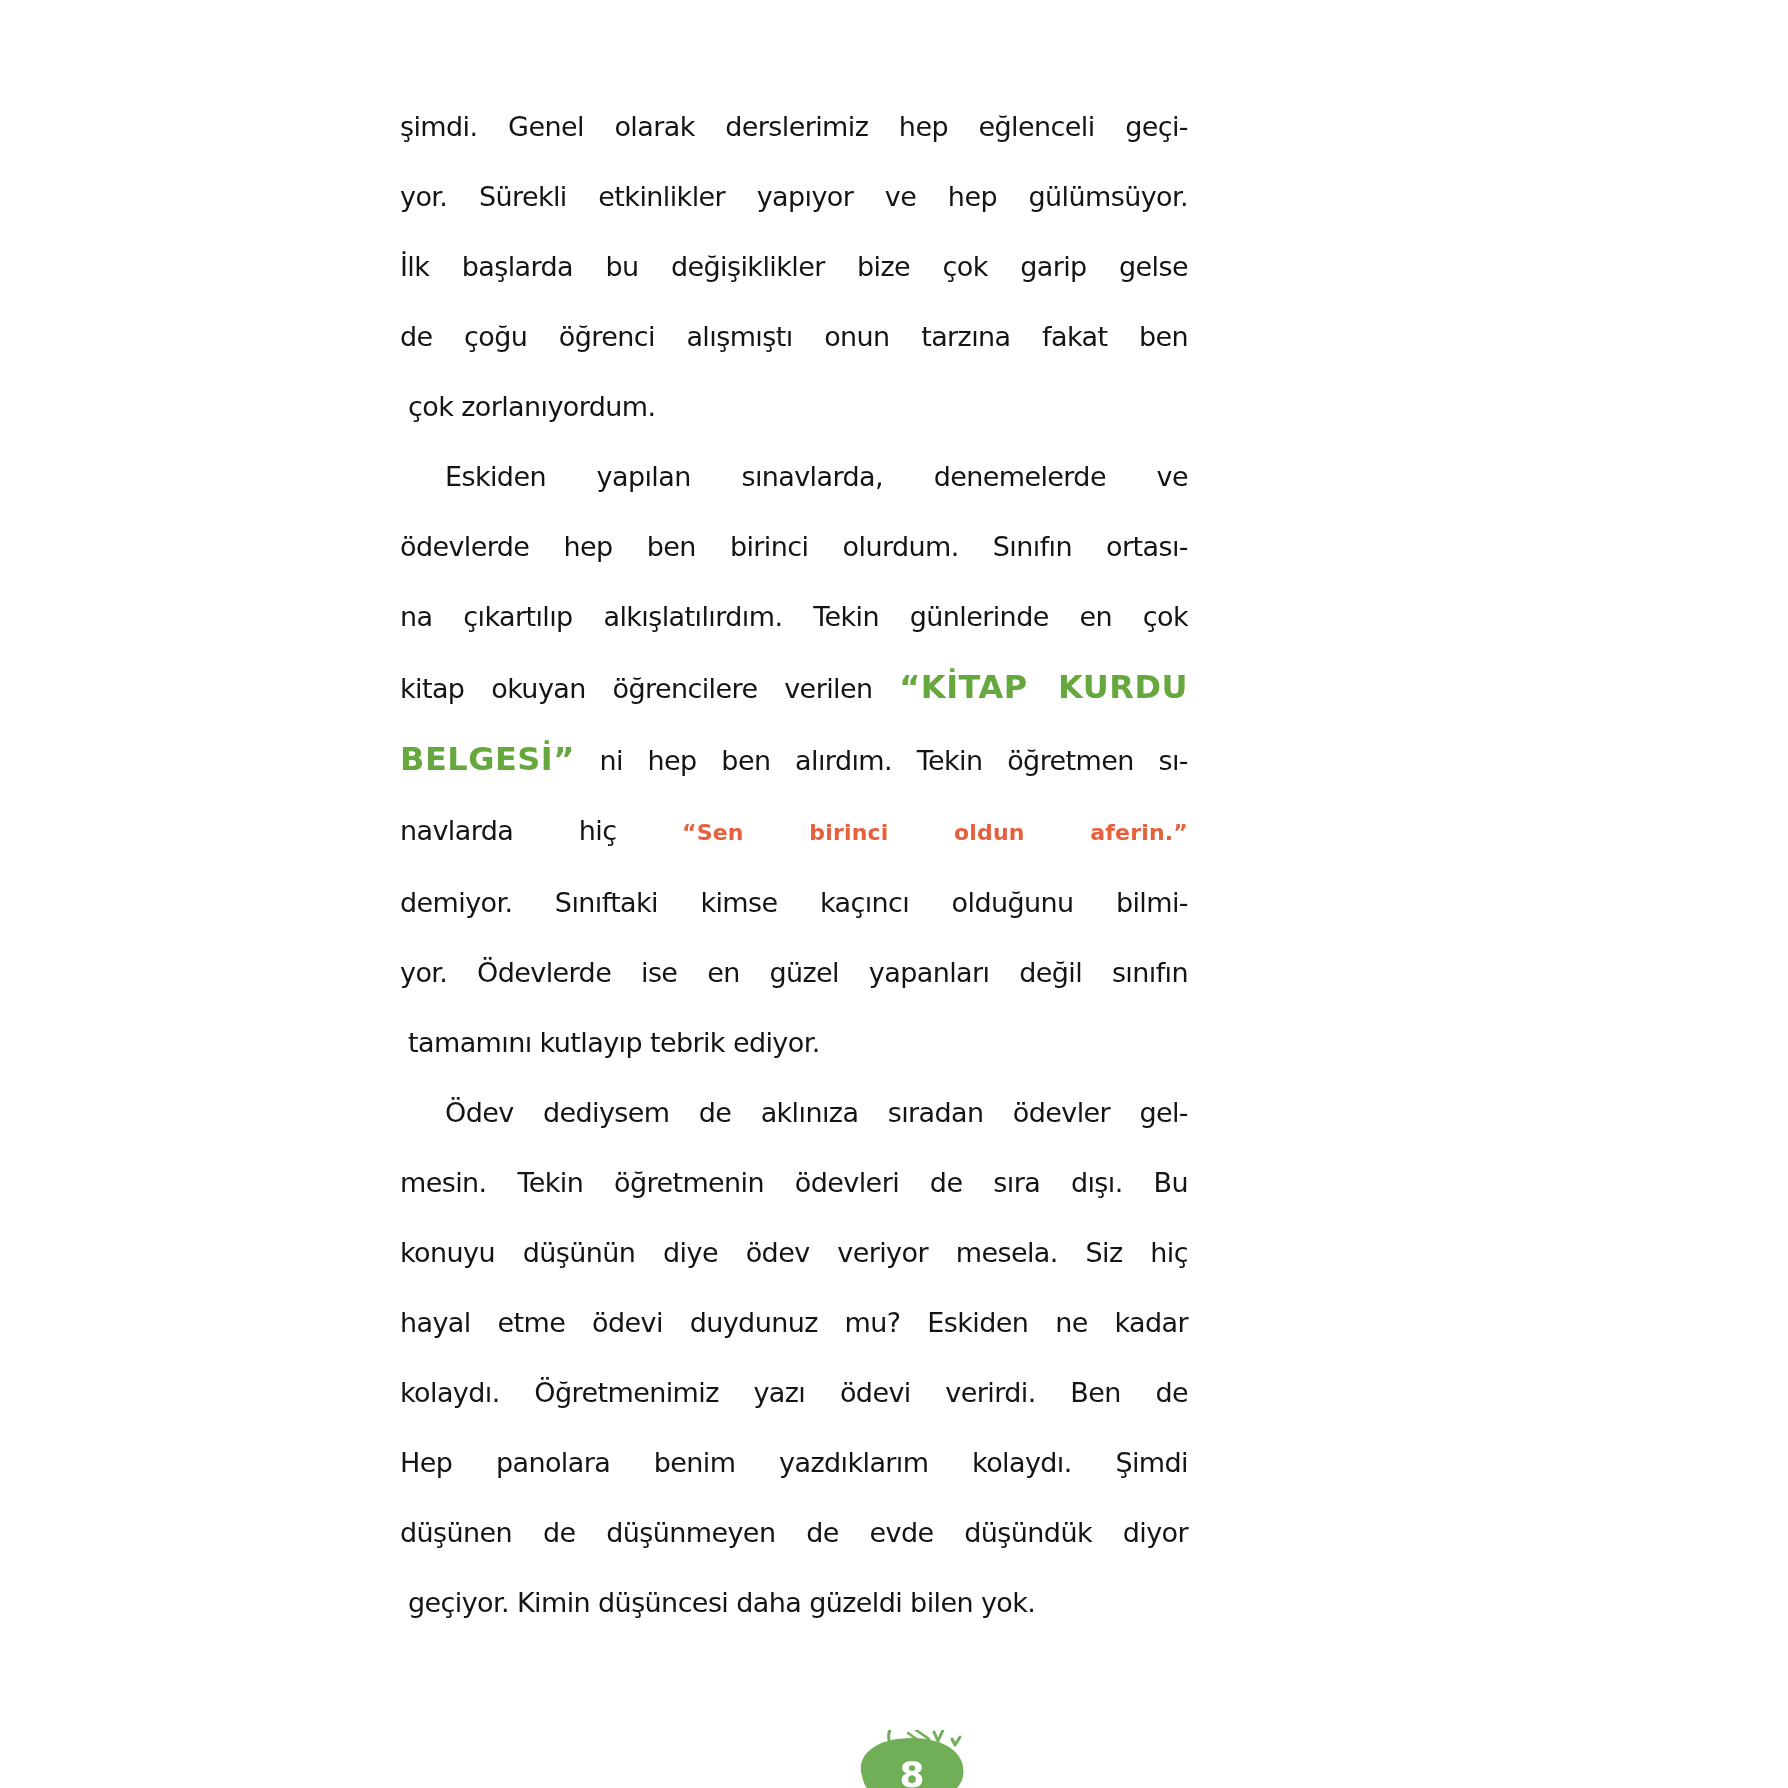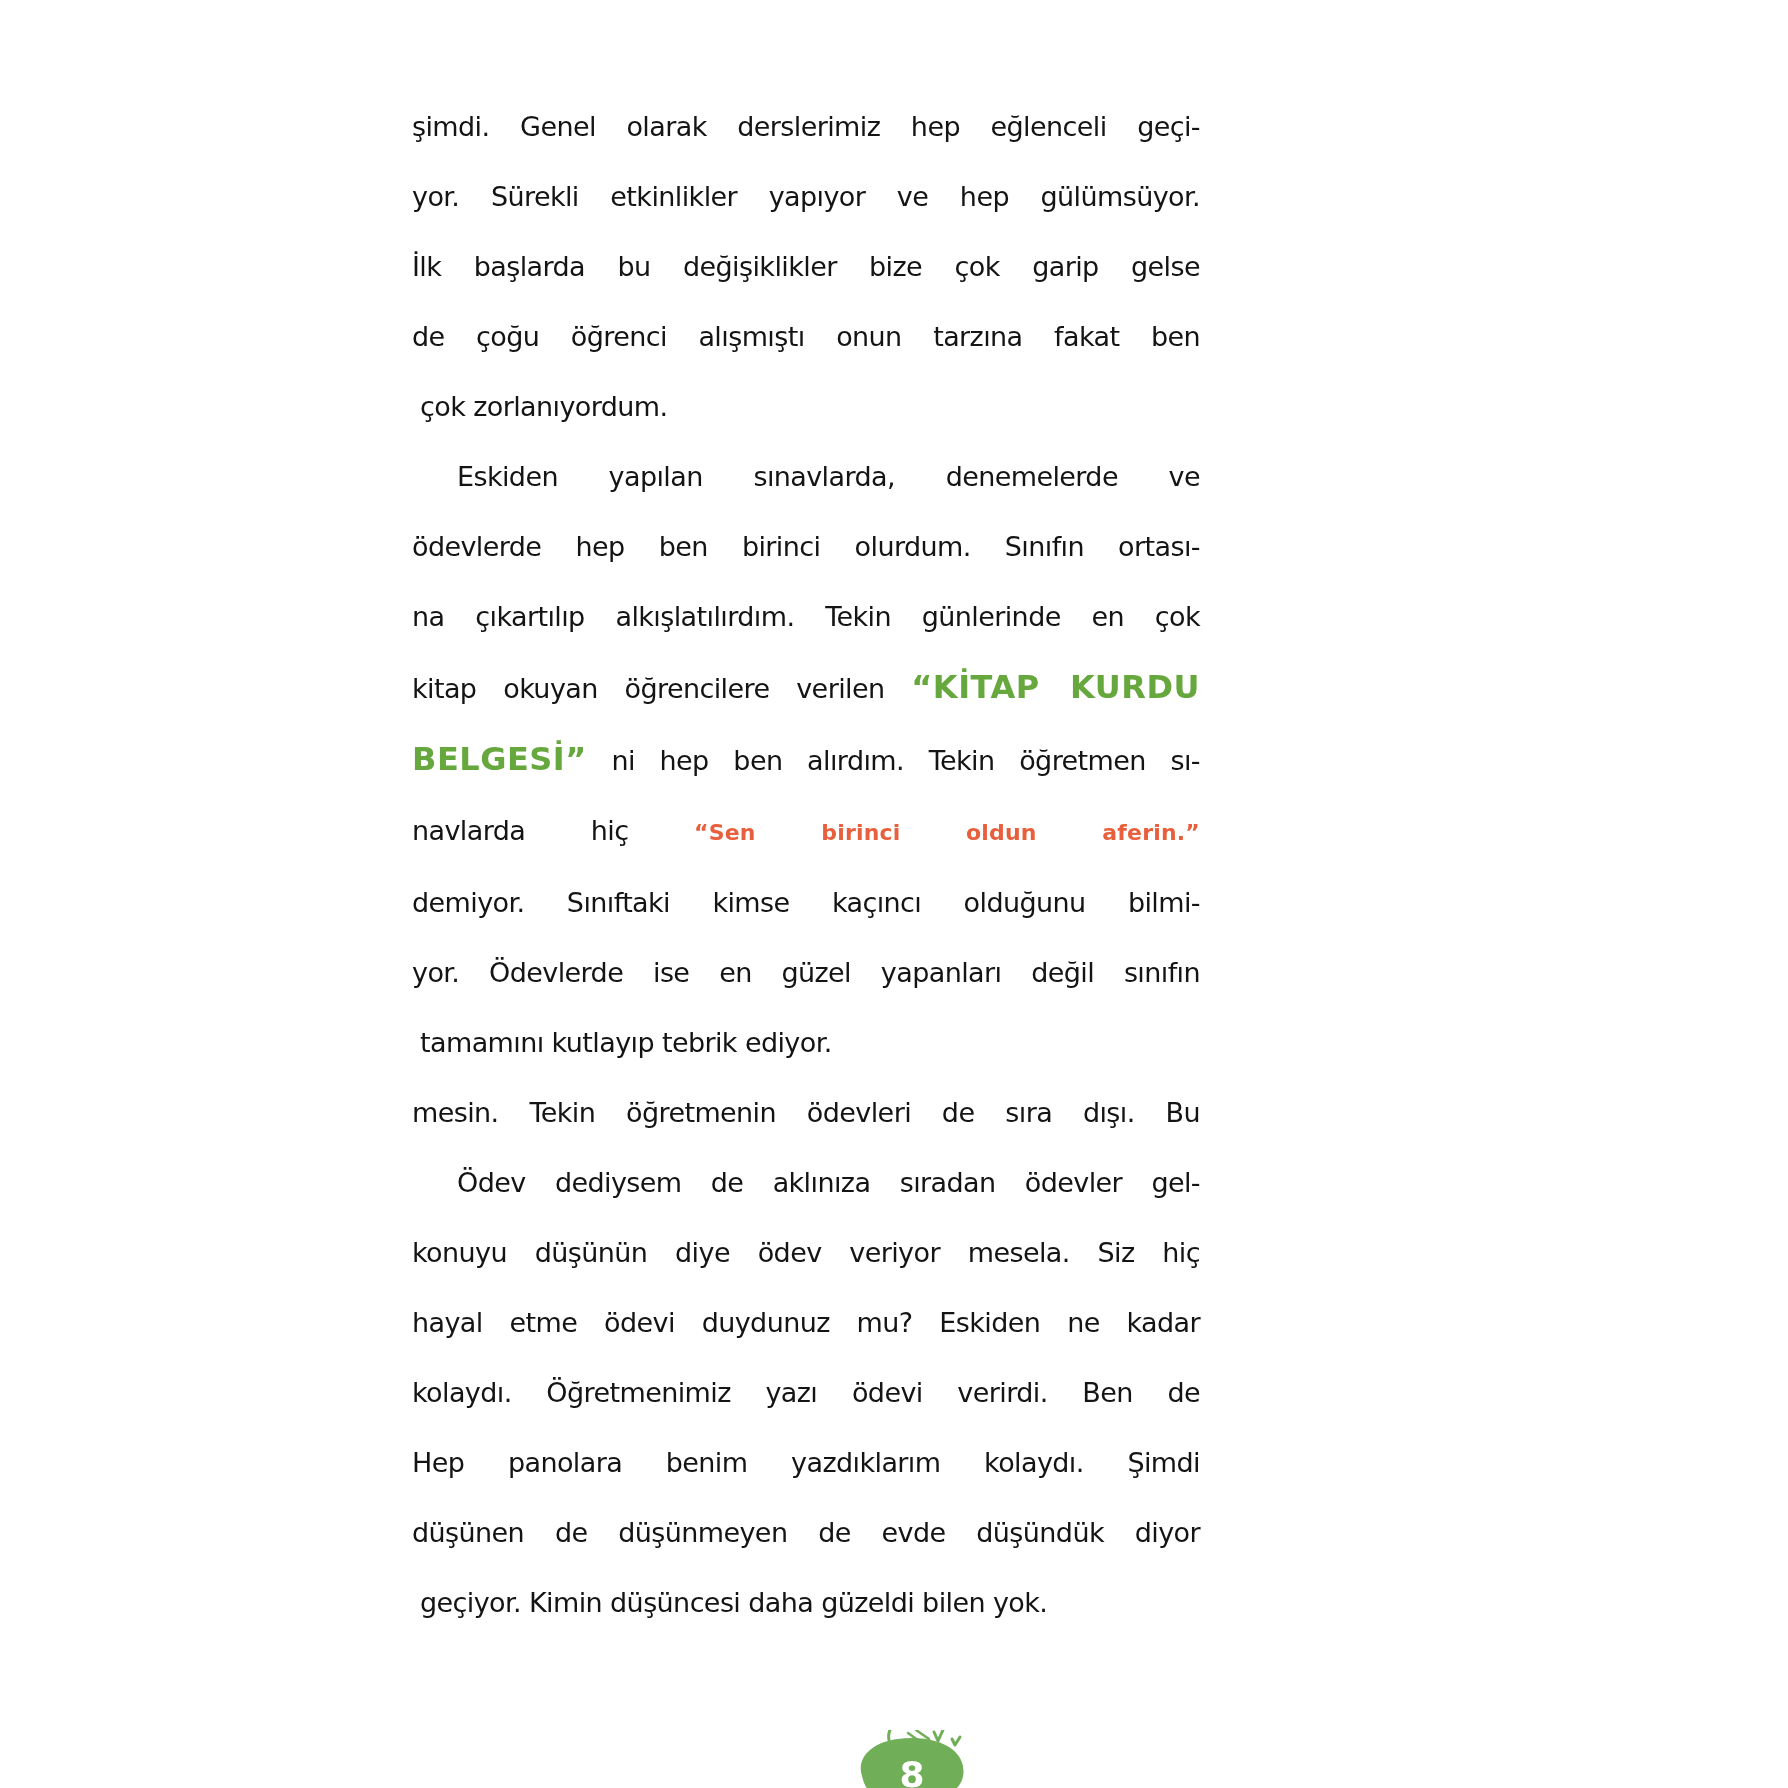--- a/index.html
+++ b/index.html
@@ -11,21 +11,21 @@
     position: relative;
     width: 1788px;
     height: 1788px;
     background: #ffffff;
     overflow: hidden;
     font-family: "DejaVu Sans", sans-serif;
     color: var(--ink, #141414);
   }
   .text-block {
     position: absolute;
-    left: 412px;
+    left: 400px;
     top: 92px;
     width: 788px;
     font-size: 27px;
     letter-spacing: -0.6px;
     color: var(--ink, #141414);
   }
   .line {
     line-height: 70px;
     text-align: justify;
     text-align-last: justify;
@@ -75,22 +75,22 @@
       <div class="line last"><span class="run-body">çok zorlanıyordum.</span></div>
       <div class="line indent"><span class="run-body">Eskiden yapılan sınavlarda, denemelerde ve</span></div>
       <div class="line"><span class="run-body">ödevlerde hep ben birinci olurdum. Sınıfın ortası-</span></div>
       <div class="line"><span class="run-body">na çıkartılıp alkışlatılırdım. Tekin günlerinde en çok</span></div>
       <div class="line"><span class="run-body">kitap okuyan öğrencilere verilen </span><span class="run-green">“KİTAP KURDU</span></div>
       <div class="line"><span class="run-green">BELGESİ”</span><span class="run-body"> ni hep ben alırdım. Tekin öğretmen sı-</span></div>
       <div class="line"><span class="run-body">navlarda hiç </span><span class="run-orange">“Sen birinci oldun aferin.”</span></div>
       <div class="line"><span class="run-body">demiyor. Sınıftaki kimse kaçıncı olduğunu bilmi-</span></div>
       <div class="line"><span class="run-body">yor. Ödevlerde ise en güzel yapanları değil sınıfın</span></div>
       <div class="line last"><span class="run-body">tamamını kutlayıp tebrik ediyor.</span></div>
+      <div class="line indent"><span class="run-body">Ödev dediysem de aklınıza sıradan ödevler gel-</span></div>
       <div class="line"><span class="run-body">mesin. Tekin öğretmenin ödevleri de sıra dışı. Bu</span></div>
-      <div class="line indent"><span class="run-body">Ödev dediysem de aklınıza sıradan ödevler gel-</span></div>
       <div class="line"><span class="run-body">konuyu düşünün diye ödev veriyor mesela. Siz hiç</span></div>
       <div class="line"><span class="run-body">hayal etme ödevi duydunuz mu? Eskiden ne kadar</span></div>
       <div class="line"><span class="run-body">kolaydı. Öğretmenimiz yazı ödevi verirdi. Ben de</span></div>
       <div class="line"><span class="run-body">Hep panolara benim yazdıklarım kolaydı. Şimdi</span></div>
       <div class="line"><span class="run-body">düşünen de düşünmeyen de evde düşündük diyor</span></div>
       <div class="line last"><span class="run-body">geçiyor. Kimin düşüncesi daha güzeldi bilen yok.</span></div>
     </main>
 
   <svg class="page-number-blob" width="124" height="64" viewBox="0 0 124 64" aria-hidden="true">
 

